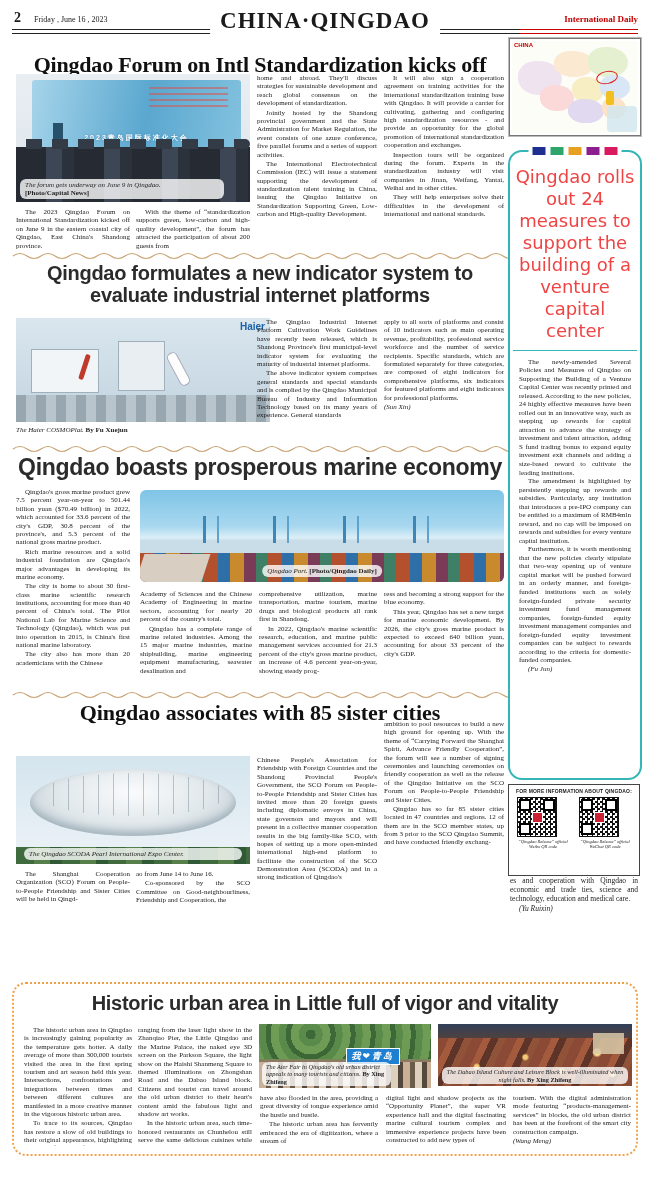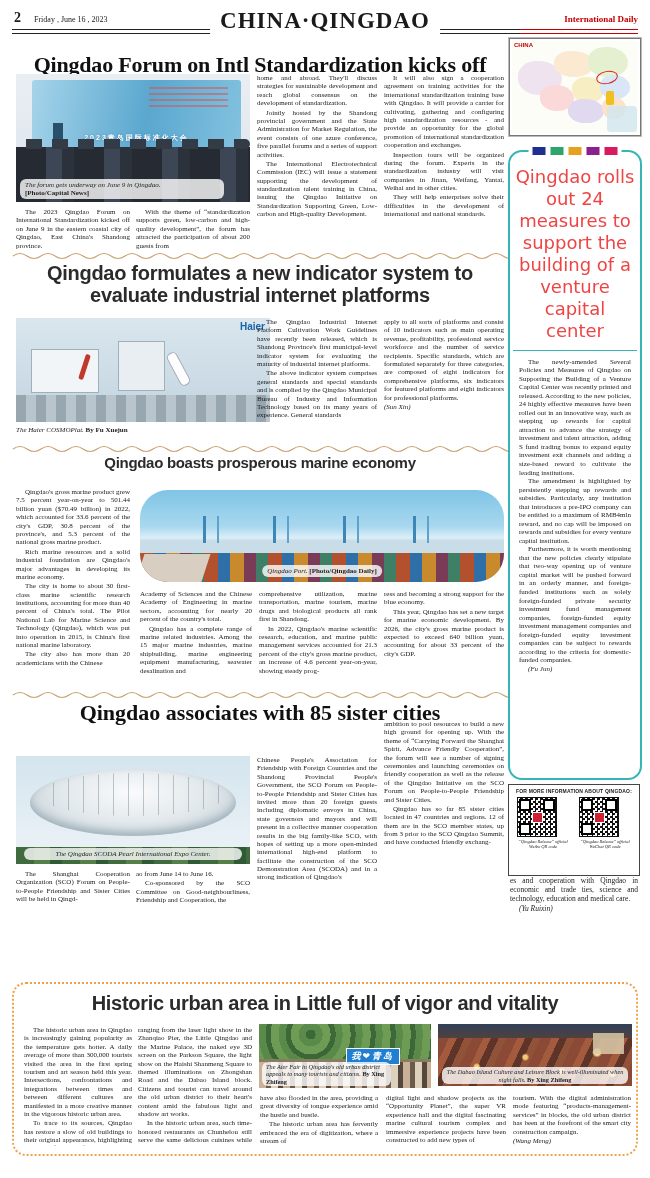--- a/index.html
+++ b/index.html
@@ -39,21 +39,21 @@
   .ph-forum .seats:before{content:"";position:absolute;left:0;right:0;top:-8px;height:10px;
      background:repeating-linear-gradient(90deg,transparent 0 10px,#333b46 10px 26px);border-radius:6px;}
   .ph-factory{background:linear-gradient(#d9e6ee,#c3d4df);}
   .ph-factory .haier{position:absolute;right:5px;top:3px;color:#1b63a8;font-family:"Liberation Sans",sans-serif;font-weight:bold;font-size:10px;}
   .ph-factory .m1{position:absolute;left:6%;bottom:28%;width:26%;height:40%;background:#f2f5f7;border:1px solid #9fb0ba;}
   .ph-factory .m2{position:absolute;left:40%;bottom:30%;width:18%;height:46%;background:#e8eef2;border:1px solid #9fb0ba;}
   .ph-factory .arm-red{position:absolute;left:26%;bottom:40%;width:5px;height:26px;background:#c0392b;transform:rotate(18deg);border-radius:2px;}
   .ph-factory .arm-white{position:absolute;left:62%;bottom:34%;width:9px;height:34px;background:#fdfdfd;border:1px solid #aab;transform:rotate(-28deg);border-radius:5px;}
   .ph-factory .belt{position:absolute;left:0;right:0;bottom:0;height:26%;
      background:repeating-linear-gradient(90deg,#98a6b0 0 10px,#b9c5cd 10px 20px);}
-  .ph-port{border-radius:28px;background:linear-gradient(#7fc4e6 0%,#a9d8ef 40%,#dcefF8 52%,#c9dde8 55%);}
+  .ph-port{border-radius:6px;background:linear-gradient(#7fc4e6 0%,#a9d8ef 40%,#dcefF8 52%,#c9dde8 55%);}
   .ph-port .cranes{position:absolute;left:8%;right:8%;top:28%;height:30%;
      background:repeating-linear-gradient(90deg,transparent 0 34px,#3d87b8 34px 37px,transparent 37px 48px,#5fa3cc 48px 50px,transparent 50px 70px);}
   .ph-port .boxes{position:absolute;left:0;right:0;bottom:0;height:32%;
      background:repeating-linear-gradient(90deg,#b3512f 0 14px,#2f6fa8 14px 26px,#c98a2e 26px 40px,#7a3b56 40px 52px,#3f7f66 52px 64px);}
   .ph-port .quay{position:absolute;left:0;width:18%;bottom:0;height:30%;background:#d8cfc2;transform:skewX(-18deg);}
   .ph-expo{background:linear-gradient(#d4e5ee,#edf3f7);}
   .ph-expo .dome{position:absolute;left:6%;right:6%;top:12%;height:62%;border-radius:50%;
      background:radial-gradient(ellipse at 50% 35%,#fafbfc 0%,#dfe6ea 55%,#b9c5cc 100%);
      box-shadow:inset 0 -4px 8px #9fb0ba;}
   .ph-expo .ribs{position:absolute;left:10%;right:10%;top:16%;height:40%;border-radius:50%;
@@ -192,21 +192,21 @@
   </div>
   <div class="col" style="left:384px;top:318px;width:120px;height:120px;">
     <p class="cont">apply to all sorts of platforms and consist of 10 indicators such as main operating revenue, profitability, professional service workforce and the number of service recipients. Specific standards, which are formulated separately for three categories, are composed of eight indicators for comprehensive platforms, six indicators for featured platforms and eight indicators for professional platforms.</p>
     <p class="sign cont">(Sun Xin)</p>
   </div>
 
   <svg class="wave" style="left:12px;top:443px;" width="626" height="12">
     <path class="wavepath" fill="none" stroke="#c9a373" stroke-width="1.2" d="M1 6 q7 -5 14 0 q7 5 14 0 q7 -5 14 0 q7 5 14 0 q7 -5 14 0 q7 5 14 0 q7 -5 14 0 q7 5 14 0 q7 -5 14 0 q7 5 14 0 q7 -5 14 0 q7 5 14 0 q7 -5 14 0 q7 5 14 0 q7 -5 14 0 q7 5 14 0 q7 -5 14 0 q7 5 14 0 q7 -5 14 0 q7 5 14 0 q7 -5 14 0 q7 5 14 0 q7 -5 14 0 q7 5 14 0 q7 -5 14 0 q7 5 14 0 q7 -5 14 0 q7 5 14 0 q7 -5 14 0 q7 5 14 0 q7 -5 14 0 q7 5 14 0 q7 -5 14 0 q7 5 14 0 q7 -5 14 0 q7 5 14 0 q7 -5 14 0 q7 5 14 0 q7 -5 14 0 q7 5 14 0 q7 -5 14 0 q7 5 14 0 q7 -5 14 0 q7 5 14 0 q7 -5 14 0"></path>
   </svg>
 
-  <h2 class="hl-sans" style="left:14px;top:455px;width:492px;font-size:15px;margin:0;white-space:nowrap;">Qingdao boasts prosperous marine economy</h2>
+  <h2 class="hl-sans" style="left:14px;top:455px;width:492px;font-size:23px;margin:0;white-space:nowrap;">Qingdao boasts prosperous marine economy</h2>
 
   <div class="col" style="left:16px;top:488px;width:114px;height:198px;">
     <p>Qingdao's gross marine product grew 7.5 percent year-on-year to 501.44 billion yuan ($70.49 billion) in 2022, which accounted for 33.6 percent of the city's GDP, 30.8 percent of the province's, and 5.3 percent of the national gross marine product.</p>
     <p>Rich marine resources and a solid industrial foundation are Qingdao's major advantages in developing its marine economy.</p>
     <p>The city is home to about 30 first-class marine scientific research institutions, accounting for more than 40 percent of China's total. The Pilot National Lab for Marine Science and Technology (Qingdao), which was put into operation in 2015, is China's first national marine laboratory.</p>
     <p>The city also has more than 20 academicians with the Chinese</p>
   </div>
 
   <div class="photo ph-port" style="left:140px;top:490px;width:364px;height:92px;">
     <div class="cranes"></div>
@@ -236,21 +236,21 @@
   </svg>
 
   <div class="hl-serif" style="left:14px;top:701px;width:492px;font-size:22px;">
     <div>Qingdao associates with 85 sister cities</div>
   </div>
 
   <div class="photo ph-expo" style="left:16px;top:756px;width:234px;height:108px;">
     <div class="dome"></div>
     <div class="ribs"></div>
     <div class="green"></div>
-    <div class="overlay-cap cap" style="left:8px;right:8px;bottom:4px;text-align:center;">
+    <div class="overlay-cap cap" style="left:8px;right:8px;bottom:4px;">
       <span>The Qingdao SCODA Pearl International Expo Center.</span>
     </div>
   </div>
 
   <div class="col" style="left:16px;top:870px;width:114px;height:86px;">
     <p>The Shanghai Cooperation Organization (SCO) Forum on People-to-People Friendship and Sister Cities will be held in Qingd-</p>
   </div>
   <div class="col" style="left:136px;top:870px;width:114px;height:86px;">
     <p class="cont">ao from June 14 to June 16.</p>
     <p>Co-sponsored by the SCO Committee on Good-neighbourliness, Friendship and Cooperation, the</p>

